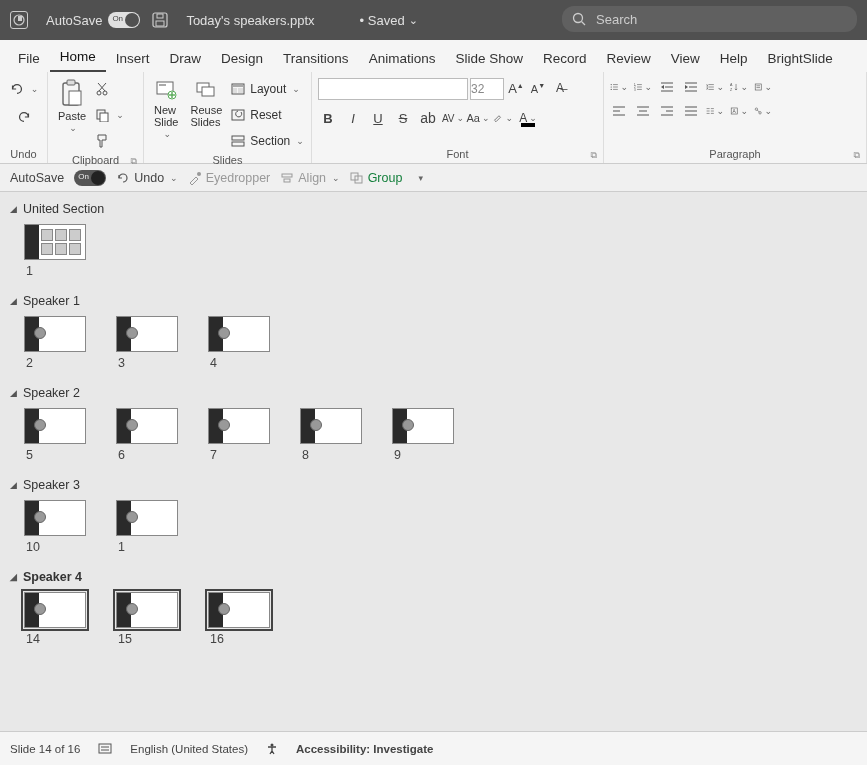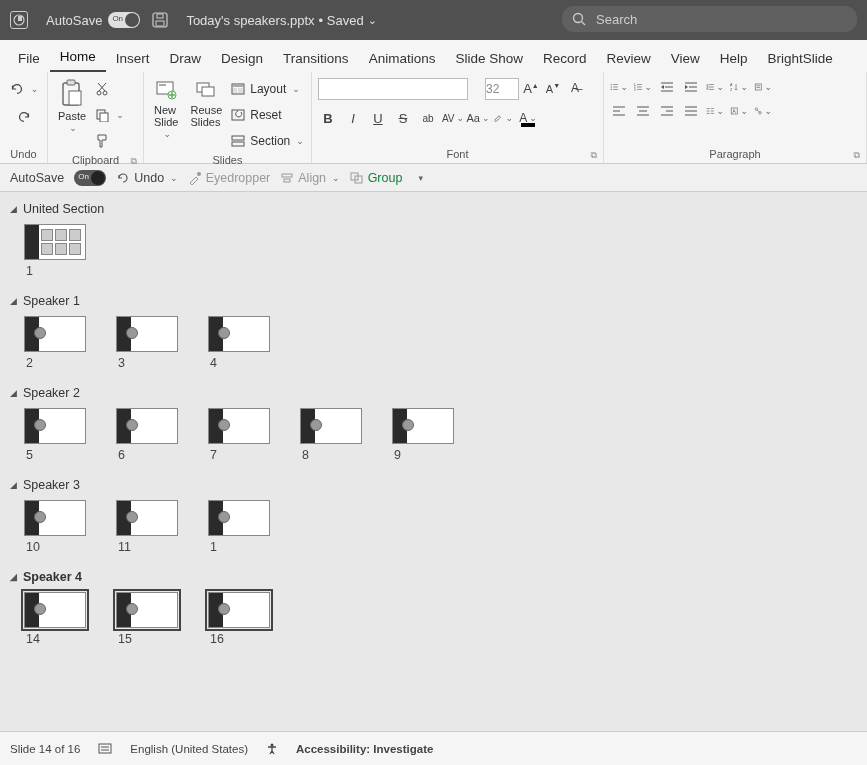--- a/index.html
+++ b/index.html
@@ -7,21 +7,21 @@
 
   
   .titlebar { background: #505050; height: 40px; display: flex; align-items: center; color: #e0e0e0; font-size: 13px; padding: 0 10px; position: relative; }
   .titlebar .app-icon { width: 18px; height: 18px; border: 1.5px solid #ccc; border-radius: 3px; display:flex;align-items:center;justify-content:center; margin-right: 18px; font-size:10px; }
   .titlebar .autosave-label { margin-right: 6px; }
   .titlebar .toggle { width: 32px; height: 16px; border-radius: 8px; background: #e0e0e0; position: relative; margin-right: 12px; }
   .titlebar .toggle span.on { position:absolute; left:4px; top:2px; font-size:8px; color:#444; }
   .titlebar .toggle::after { content:""; position:absolute; right:1px; top:1px; width:14px; height:14px; background:#505050; border-radius:50%; }
   .titlebar .save-icon { width:16px; height:16px; margin-right:18px; }
   .titlebar .doc-title { margin-right: 4px; }
-  .titlebar .saved { margin-right:4px; }
+  .titlebar .saved { margin-right:4px;margin-left:41px; }
   .titlebar .chev { font-size:11px; }
   .searchbox { position:absolute; right:10px; top:6px; width:295px; height:26px; background:#606060; display:flex; align-items:center; padding:0 10px; border-radius:12px; }
   .searchbox .mag { margin-right:10px; }
   .searchbox input { background:transparent; border:none; color:#ddd; font-size:13px; outline:none; width:100%; }
   .searchbox input::placeholder { color:#ccc; }
 
   
   .tabs { background:#f5f5f5; height:32px; display:flex; align-items:flex-end; padding:0 8px; font-size:13.5px; border-bottom:0; }
   .tabs .tab { padding:6px 10px 6px 10px; color:#333; cursor:default; }
   .tabs .tab.active { border-bottom:2px solid #444; color:#111; font-weight:500; }
@@ -33,21 +33,21 @@
   .group-label .launcher { position:absolute; right:0; bottom:2px; font-size:9px; color:#888; }
   .group-body { flex:1; display:flex; align-items:flex-start; gap:4px; }
   .vbtn { display:flex; flex-direction:column; align-items:center; font-size:11px; color:#333; padding:2px 4px; gap:2px; line-height:1.1; }
   .vbtn .ic { width:22px; height:22px; display:flex; align-items:center; justify-content:center; }
   .smallcol { display:flex; flex-direction:column; gap:4px; padding-top:2px; }
   .smallrow { display:flex; align-items:center; gap:4px; font-size:12px; color:#333; height:22px; }
   .smallrow .ic { width:16px; height:16px; display:flex; align-items:center; justify-content:center; }
   .chev-sm { font-size:9px; color:#666; margin-left:2px; }
   .fontbox { display:flex; gap:2px; margin-bottom:4px; }
   .fontname { width:150px; height:22px; border:1px solid #bbb; background:#fff; font-size:12px; padding:0 4px; }
-  .fontsize { width:34px; height:22px; border:1px solid #bbb; background:#fff; font-size:12px; padding:0 0; color:#888;margin-left:15px; }
+  .fontsize { width:34px; height:22px; border:1px solid #bbb; background:#fff; font-size:12px; padding:0 0; color:#888; }
   .fbuttons { display:flex; gap:5px; align-items:center; }
   .fbtn { width:20px; height:20px; display:flex; align-items:center; justify-content:center; font-size:13px; color:#444; }
   .fontcolor { width:14px; height:4px; background:#000; position:absolute; bottom:1px; left:3px; }
   .pbuttons { display:flex; gap:6px; align-items:center; }
   .pbtn { width:18px; height:18px; display:flex; align-items:center; justify-content:center; }
 
   
   .qat { background:#f0f0f0; border-bottom:1px solid #ccc; height:28px; display:flex; align-items:center; padding:0 10px; gap:10px; font-size:12.5px; color:#444; }
   .qat .toggle2 { width:32px; height:16px; background:#555; border-radius:8px; position:relative; }
   .qat .toggle2::after { content:""; position:absolute; right:1px; top:1px; width:14px; height:14px; border-radius:50%; background:#222; }
@@ -279,21 +279,21 @@
         <div class="fbtn">
             <i>I</i>
           </div>
         <div class="fbtn">
             <u>U</u>
           </div>
         <div class="fbtn">
             <span style="text-decoration:line-through">S</span>
           </div>
         <div class="fbtn">
-            <span style="font-size:10px">ab</span>
+            <span style="font-size:14px">ab</span>
           </div>
         <div class="fbtn">
             <span style="font-size:10px">AV</span>
             <span class="chev-sm">⌄</span>
           </div>
         <div class="fbtn">
             <span style="font-size:11px">Aa</span>
             <span class="chev-sm">⌄</span>
           </div>
         <div class="fbtn" style="position:relative">
@@ -569,27 +569,20 @@
       <span class="tri">◢</span>
       <span>Speaker 3</span>
     </div>
     <div class="slides-row">
       <div class="slide-item">
         <div class="thumb">
           <div class="sidebar"></div>
           <div class="av"></div>
         </div>
         <div class="snum">10</div>
-      </div>
-      <div class="slide-item">
-        <div class="thumb">
-          <div class="sidebar"></div>
-          <div class="av"></div>
-        </div>
-        <div class="snum">11</div>
       </div>
       <div class="slide-item">
         <div class="thumb">
           <div class="sidebar"></div>
           <div class="av"></div>
         </div>
         <div class="snum">1</div>
       </div>
     </div>
     <div class="section-header bold">

